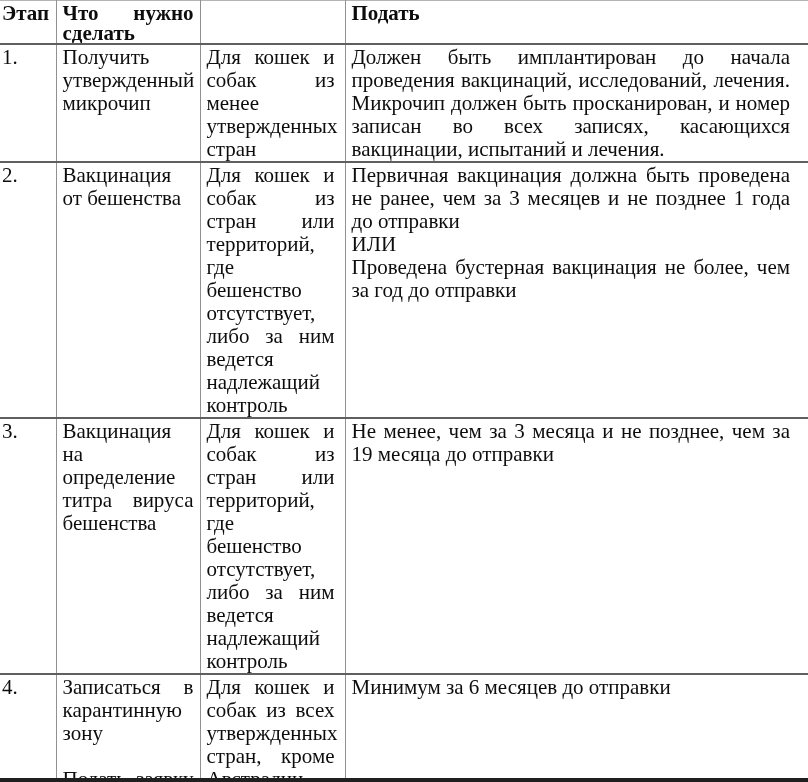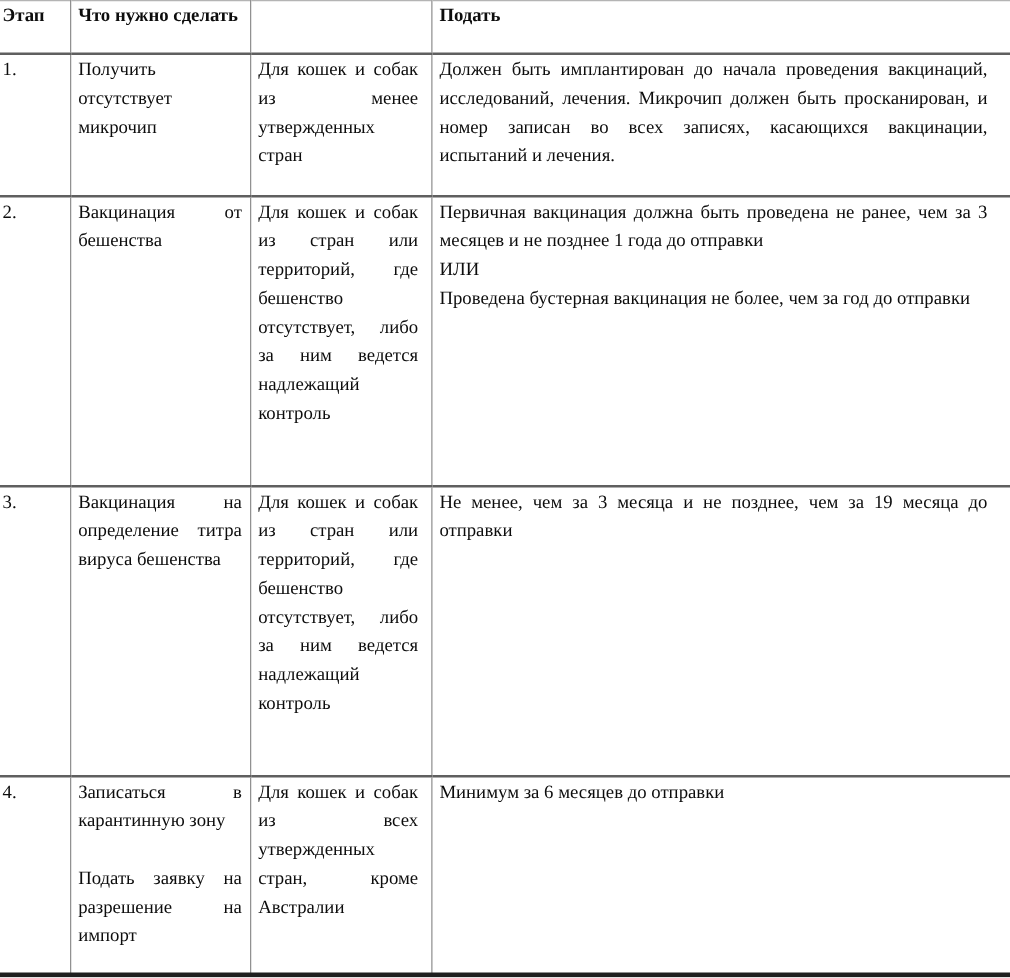--- a/index.html
+++ b/index.html
@@ -18,21 +18,21 @@
     width: 808px;
     border-top: 1px solid #b4b4b4;
   }
   col.c-stage { width: 56px; }
   col.c-action { width: 144px; }
   col.c-scope { width: 145px; }
   col.c-when { width: 463px; }
 
   td, th {
     vertical-align: top;
-    font-size: 15px;
+    font-size: 21px;
     line-height: 23px;
     white-space: pre-line;
     overflow: hidden;
     padding: 1px 6px 0 6px;
   }
   th {
     font-weight: bold;
     text-align: left;
     line-height: 20px;
     padding-top: 2px;
@@ -79,21 +79,21 @@
     <tbody>
       <tr class="r-header">
         <th class="h-stage">Этап</th>
         <th class="h-action">Что нужно сделать</th>
         <th class="h-scope"></th>
         <th class="h-when">Подать</th>
       </tr>
 
       <tr class="body-row r-1">
         <td class="cell-stage">1.</td>
-        <td class="cell-action">Получить отсутствует микрочип</td>
+        <td class="cell-action">Получить утвержденный микрочип</td>
         <td class="cell-scope">Для кошек и собак из менее утвержденных стран</td>
         <td class="cell-when">Должен быть имплантирован до начала проведения вакцинаций, исследований, лечения. Микрочип должен быть просканирован, и номер записан во всех записях, касающихся вакцинации, испытаний и лечения.</td>
       </tr>
 
       <tr class="body-row r-2">
         <td class="cell-stage">2.</td>
         <td class="cell-action">Вакцинация от бешенства</td>
         <td class="cell-scope">Для кошек и собак из стран или территорий, где бешенство отсутствует, либо за ним ведется надлежащий контроль</td>
         <td class="cell-when">Первичная вакцинация должна быть проведена не ранее, чем за 3 месяцев и не позднее 1 года до отправки
 ИЛИ

